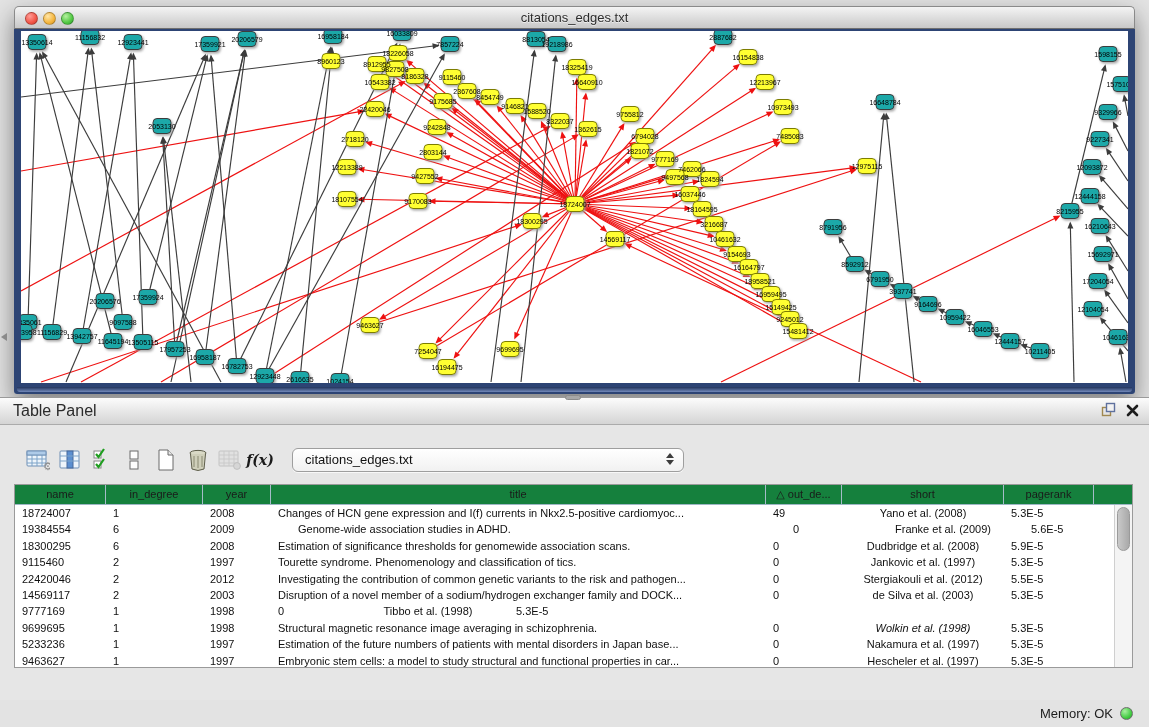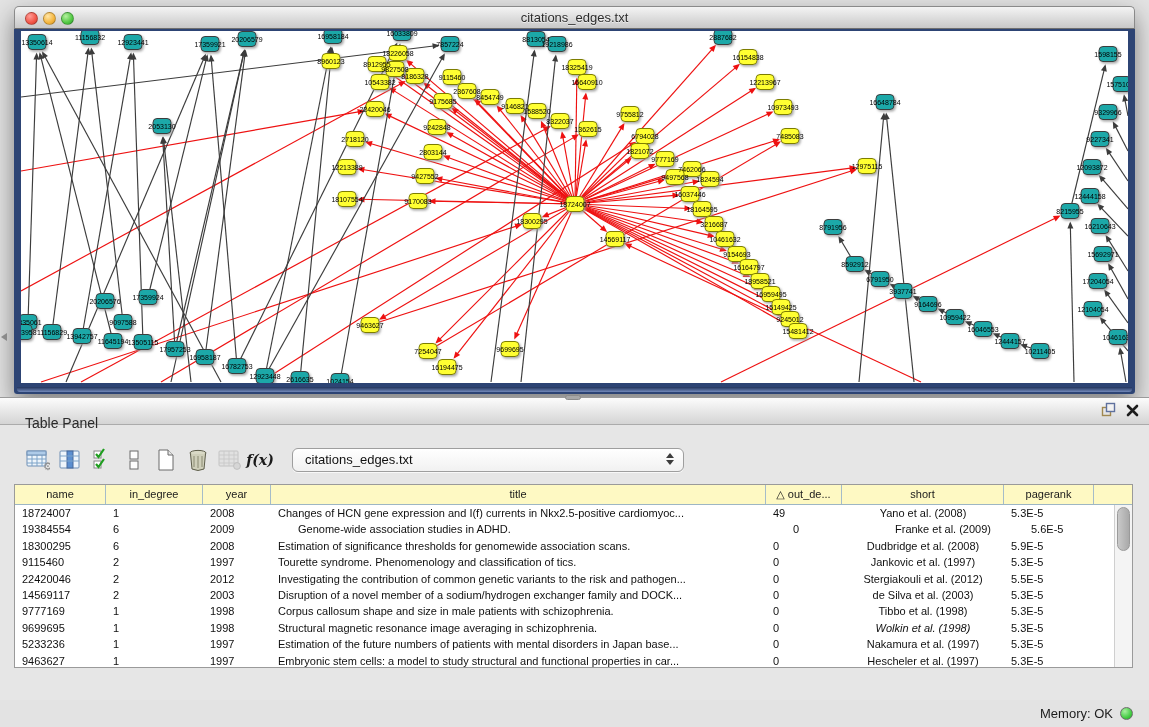--- a/index.html
+++ b/index.html
@@ -25,40 +25,40 @@
 
   
   .left-collapse { position:absolute; left:1px; top:333px; width:0; height:0;
     border-top:4px solid transparent; border-bottom:4px solid transparent; border-right:6px solid #8a8a8a; }
 
   
   .table-panel { position:absolute; left:0; top:397px; width:1149px; height:303px;
     background:#e6e6e6; border-top:1px solid #9a9a9a; }
   .panel-titlebar { position:relative; height:27px; background:linear-gradient(#fcfcfc,#d4d4d4);
     border-bottom:1px solid #ababab; }
-  .panel-titlebar .ptitle { position:absolute; left:13px; top:12px; line-height:26px; font-size:14px; color:#2b2b2b;margin-left:12px; }
+  .panel-titlebar .ptitle { position:absolute; left:13px; top:0; line-height:26px; font-size:16px; color:#2b2b2b; }
   .panel-icons { position:absolute; right:10px; top:4px; display:flex; gap:10px; align-items:center; }
   .grip { position:absolute; left:565px; top:-3px; width:16px; height:5px; border-radius:3px;
     background:#a7a7a7; border:1px solid #8b8b8b; }
 
   .toolbar { position:absolute; left:0; top:44px; height:36px; width:100%; display:flex; align-items:center; padding-left:22px; }
   .tbtn { width:32px; height:30px; display:flex; align-items:center; justify-content:center; }
   .fx { font-family:"DejaVu Serif", serif; font-style:italic; font-weight:bold; font-size:14px; color:#1a1a1a; margin:0 6px 0 2px; }
   .combo { position:relative; margin-left:14px; width:392px; height:24px; background:linear-gradient(#ffffff,#f1f1f1);
     border:1px solid #9e9e9e; border-radius:6px; box-shadow:inset 0 1px 1px rgba(255,255,255,.8), 0 1px 0 rgba(255,255,255,.7); }
   .combo .val { position:absolute; left:12px; top:0; line-height:22px; font-size:13px; color:#111; }
   .combo .steppers { position:absolute; right:9px; top:4px; display:flex; flex-direction:column; gap:2px; }
   .combo .steppers i { display:block; width:0; height:0; border-left:4px solid transparent; border-right:4px solid transparent; }
   .combo .up   { border-bottom:5px solid #3c3c3c; }
   .combo .down { border-top:5px solid #3c3c3c; }
 
   
   .ntable { position:absolute; left:14px; top:86px; width:1119px; height:184px; background:#ffffff;
     border:1px solid #9a9a9a; overflow:hidden; }
-  .thead { display:flex; height:20px; background:#fef9c3; border-bottom:1px solid #9db6c4; }
+  .thead { display:flex; height:20px; background:#15803d; border-bottom:1px solid #9db6c4; }
   .th { flex:none; font-size:11px; color:#1a1a1a; text-align:center; line-height:19px;
     border-right:1px solid #a5bcc9; overflow:hidden; white-space:nowrap; }
   .tbody { position:absolute; left:0; top:20px; right:18px; bottom:0; }
   .trow { display:flex; height:16.4px; background:#fff; }
   .td { flex:none; font-size:11px; color:#101010; line-height:16px; white-space:nowrap; overflow:hidden; padding:0 4px 0 7px; }
   .td.center { text-align:center; padding:0 2px; }
   .vscroll { position:absolute; right:0; top:20px; bottom:0; width:18px; background:#f4f4f4; border-left:1px solid #cfcfcf; }
   .vthumb { position:absolute; left:2px; right:2px; top:2px; height:44px; border-radius:7px;
     background:linear-gradient(90deg,#c9c9c9,#a9a9a9); border:1px solid #9a9a9a; }
 
@@ -676,21 +676,20 @@
             <div class="td" style="width: 68px;">2003</div>
             <div class="td" style="width: 495px;">Disruption of a novel member of a sodium/hydrogen exchanger family and DOCK...</div>
             <div class="td" style="width: 76px;">0</div>
             <div class="td center" style="width: 162px;">de Silva et al. (2003)</div>
             <div class="td" style="width: 90px;">5.3E-5</div>
           </div>
           <div class="trow">
             <div class="td" style="width: 91px;">9777169</div>
             <div class="td" style="width: 97px;">1</div>
             <div class="td" style="width: 68px;">1998</div>
-            <div class="td" style="width: 495px;">Corpus callosum shape and size in male patients with schizophrenia.</div>
             <div class="td" style="width: 76px;">0</div>
             <div class="td center" style="width: 162px;">Tibbo et al. (1998)</div>
             <div class="td" style="width: 90px;">5.3E-5</div>
           </div>
           <div class="trow">
             <div class="td" style="width: 91px;">9699695</div>
             <div class="td" style="width: 97px;">1</div>
             <div class="td" style="width: 68px;">1998</div>
             <div class="td" style="width: 495px;">Structural magnetic resonance image averaging in schizophrenia.</div>
             <div class="td" style="width: 76px;">0</div>

